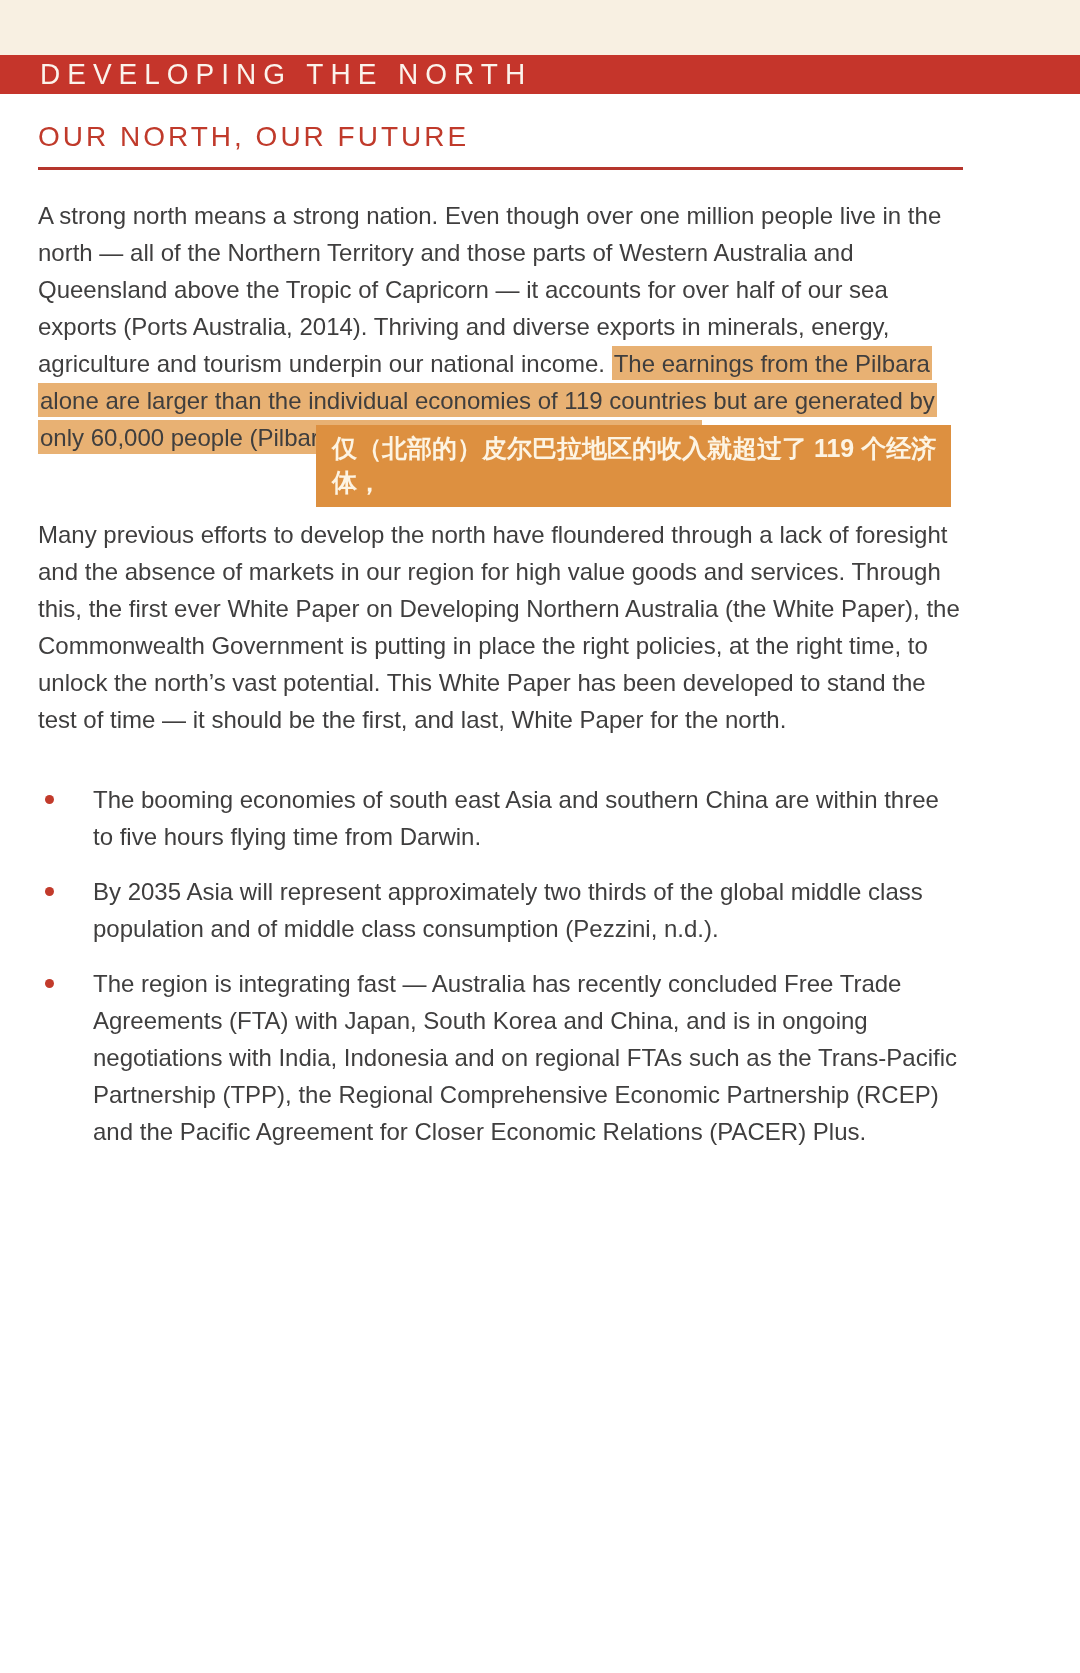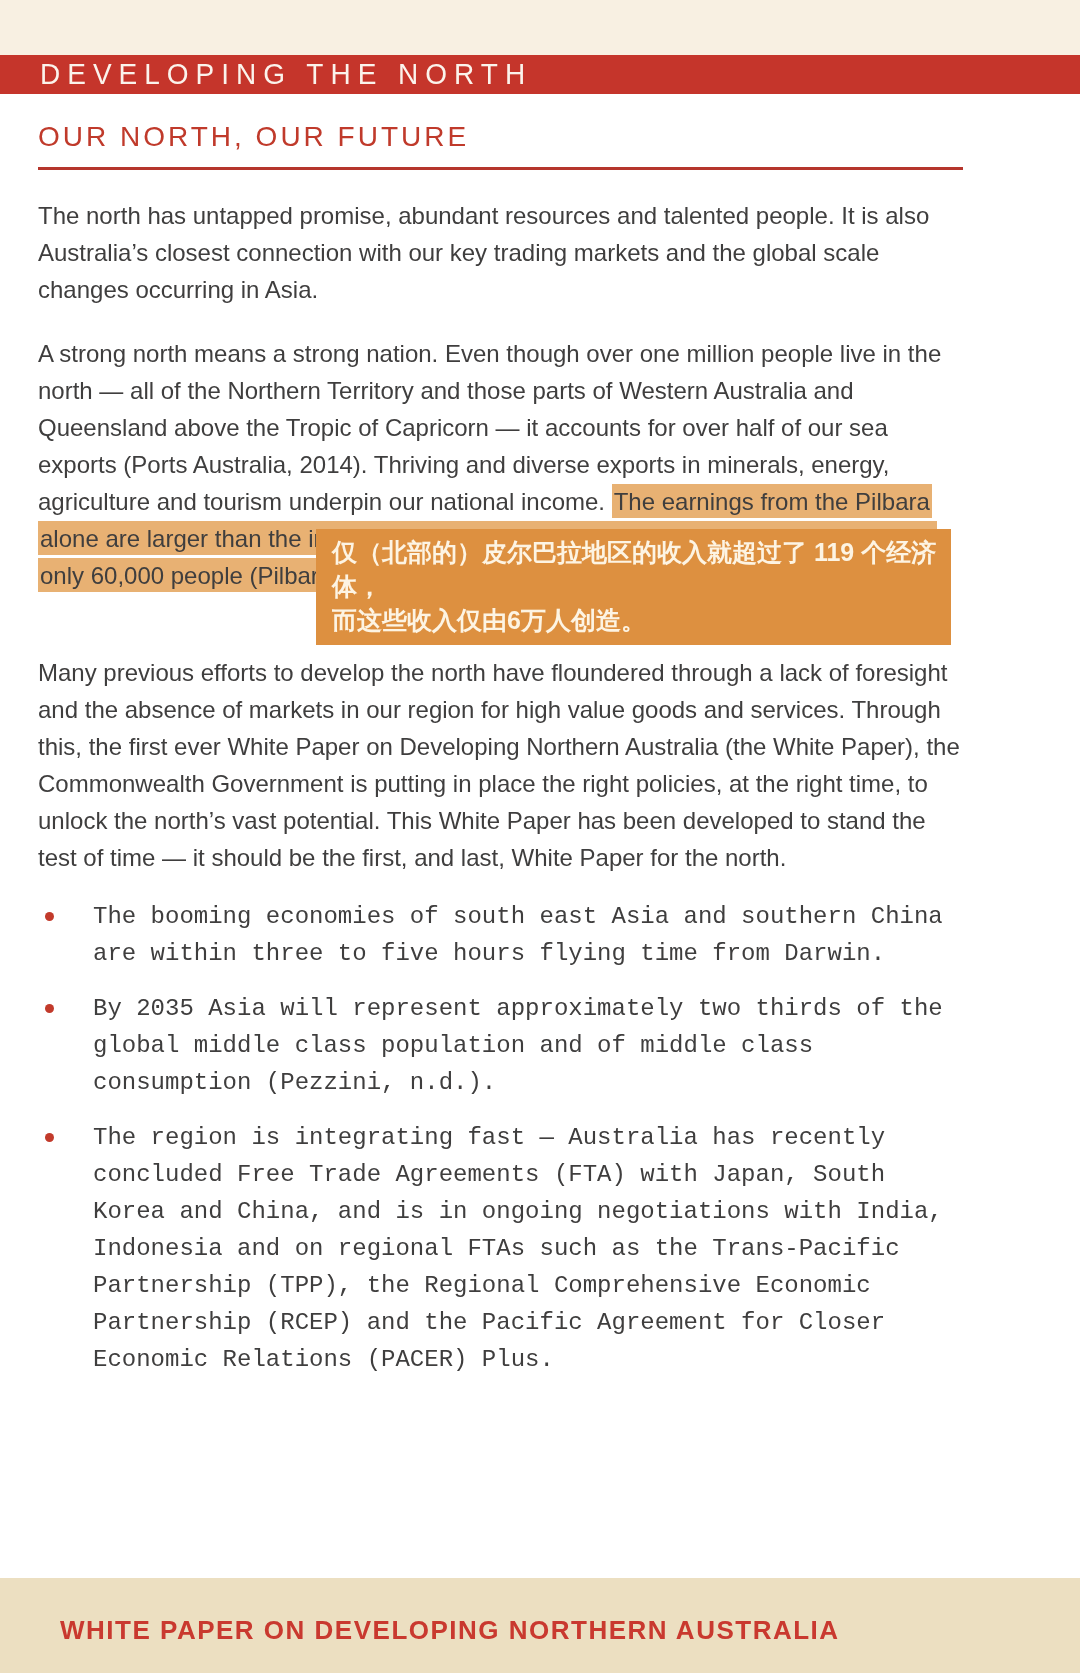--- a/index.html
+++ b/index.html
@@ -86,22 +86,21 @@
     background: #dd9040;
     color: #fdf4e3;
     font-weight: bold;
     font-size: 25px;
     line-height: 34px;
     padding: 6px 8px 8px 16px;
   }
 
   .bullet-list {
     list-style: none;
-    margin-top: 22px;
-    font-family: Liberation Mono, monospace;
+    margin-top: 43px;
   }
   .bullet-item {
     display: flex;
     margin-top: 18px;
     font-size: 24px;
     line-height: 37px;
     color: #3f3e3e;
   }
   .bullet-item:first-child { margin-top: 0; }
   .dot {
@@ -142,29 +141,25 @@
 
   <div class="banner">
     <span class="banner-title">DEVELOPING THE NORTH</span>
   </div>
 
   <div class="content">
 
     <h2 class="subtitle">OUR NORTH, OUR FUTURE</h2>
     <div class="subtitle-rule"></div>
 
-    <p class="body-par">
-      <span>The north has untapped promise, abundant resources and talented people. It is also Australia’s closest connection with our key trading markets and the global scale changes occurring in Asia.</span>
-    </p>
 
     <p class="body-par par-highlight-wrap">
       <span>A strong north means a strong nation. Even though over one million people live in the north — all of the Northern Territory and those parts of Western Australia and Queensland above the Tropic of Capricorn — it accounts for over half of our sea exports (Ports Australia, 2014). Thriving and diverse exports in minerals, energy, agriculture and tourism underpin our national income. </span><span class="hl">The earnings from the Pilbara alone are larger than the individual economies of 119 countries but are generated by only 60,000 people (Pilbara Development Commission, 2013).</span>
       <span class="translation-box">
         <span style="display:block">仅（北部的）皮尔巴拉地区的收入就超过了 119 个经济体，</span>
-        <span style="display:block">而这些收入仅由6万人创造。</span>
       </span>
     </p>
 
     <p class="body-par" style="margin-top:8px">
       <span>Many previous efforts to develop the north have floundered through a lack of foresight and the absence of markets in our region for high value goods and services. Through this, the first ever White Paper on Developing Northern Australia (the White Paper), the Commonwealth Government is putting in place the right policies, at the right time, to unlock the north’s vast potential. This White Paper has been developed to stand the test of time — it should be the first, and last, White Paper for the north.</span>
     </p>
 
 
     <ul class="bullet-list">
       <li class="bullet-item">
@@ -176,17 +171,14 @@
         <span class="bullet-text">By 2035 Asia will represent approximately two thirds of the global middle class population and of middle class consumption (Pezzini, n.d.).</span>
       </li>
       <li class="bullet-item">
         <span class="dot"></span>
         <span class="bullet-text">The region is integrating fast — Australia has recently concluded Free Trade Agreements (FTA) with Japan, South Korea and China, and is in ongoing negotiations with India, Indonesia and on regional FTAs such as the Trans-Pacific Partnership (TPP), the Regional Comprehensive Economic Partnership (RCEP) and the Pacific Agreement for Closer Economic Relations (PACER) Plus.</span>
       </li>
     </ul>
 
   </div>
 
-  <div class="footer">
-    <span class="footer-text">WHITE PAPER ON DEVELOPING NORTHERN AUSTRALIA</span>
-  </div>
 
 </div>
 
 </body></html>

